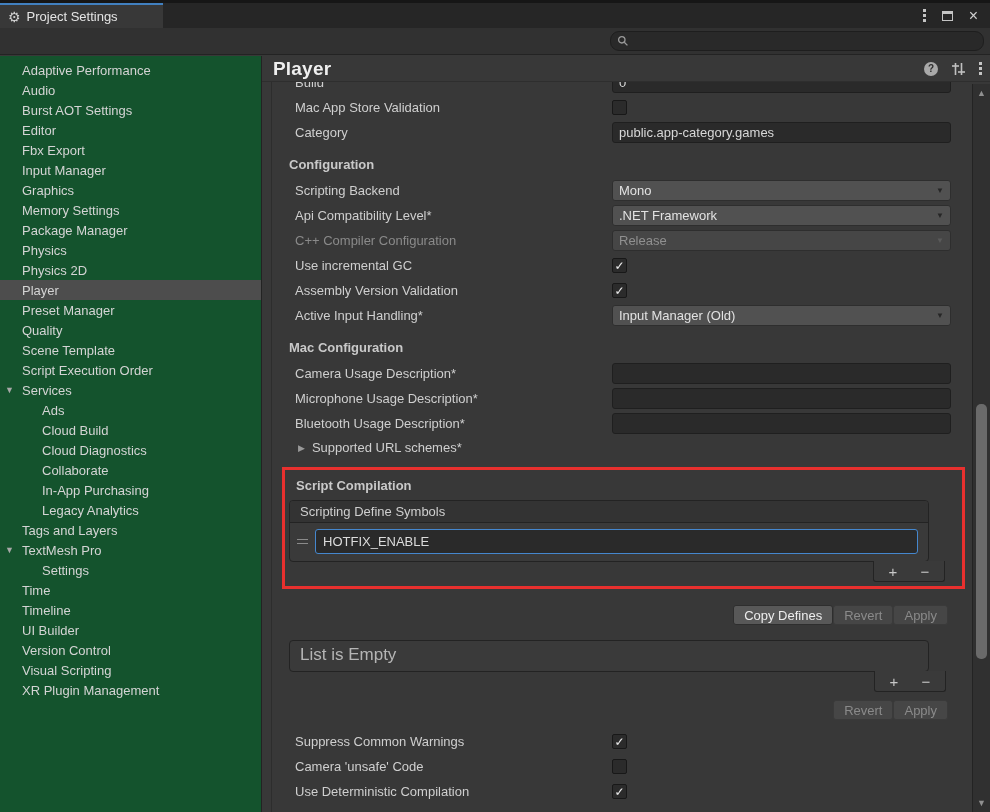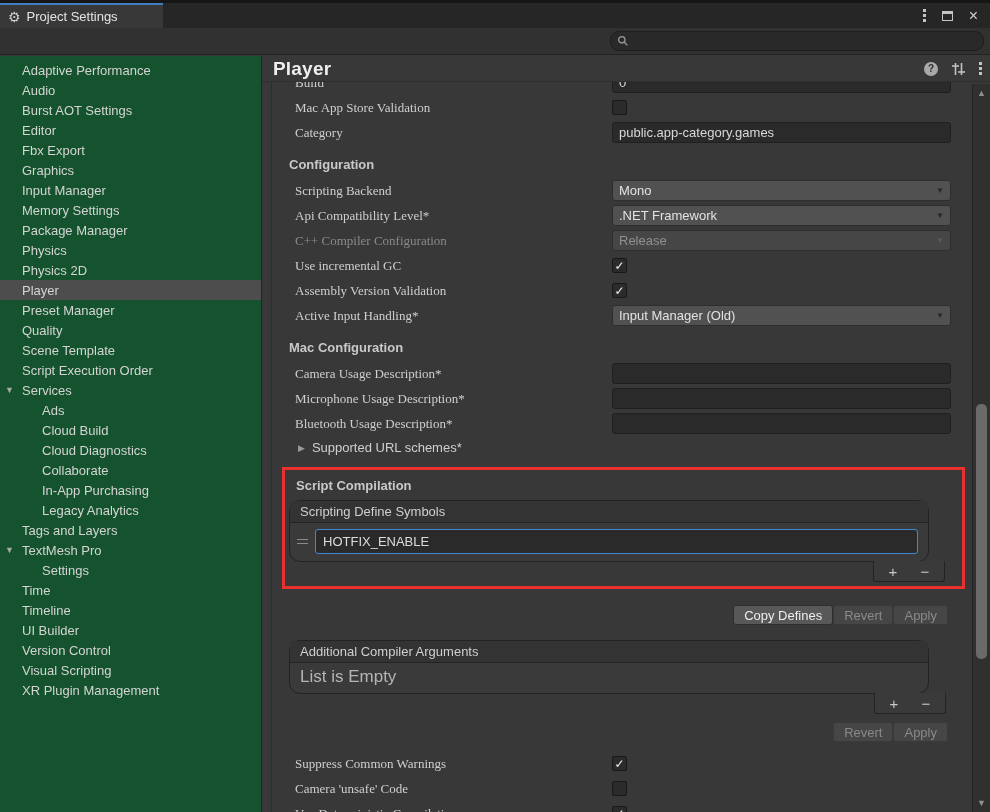--- a/index.html
+++ b/index.html
@@ -41,36 +41,36 @@
   .c-header { height:26px; display:flex; align-items:center; padding:0 8px 0 11px; border-bottom:1px solid #2E2E2E; }
   .c-title { color:#EFEFEF; font-size:19px; font-weight:bold; letter-spacing:.2px; }
   .c-hicons { margin-left:auto; display:flex; align-items:center; gap:13px; }
   .helpdot { width:14px; height:14px; border-radius:50%; background:#A9A9A9; color:#2E2E2E; font-size:10px; font-weight:bold;
     display:flex; align-items:center; justify-content:center; }
   .frame-line { position:absolute; left:9px; top:26px; bottom:0; width:1px; background:#2D2D2D; }
 
   .scrollarea { position:absolute; left:0; top:26px; right:18px; bottom:0; overflow:hidden; }
 
   .row { display:flex; align-items:center; height:21px; margin-bottom:4px; }
-  .lab { width:350px; flex:none; padding-left:33px; font-size:13px; color:#CFCFCF; white-space:nowrap; overflow:hidden;font-family:Liberation Serif, serif; }
+  .lab { width:350px; flex:none; padding-left:33px; font-size:13px; color:#CFCFCF; white-space:nowrap; overflow:hidden; }
   .lab.dis { color:#8A8A8A; }
   .tfield { width:339px; height:21px; background:#2A2A2A; border:1px solid #1F1F1F; border-radius:3px;
     color:#D8D8D8; font-size:13px; font-family:"Liberation Sans",sans-serif; padding:0 6px; outline:none; }
   .drop { width:339px; height:21px; background:#515151; border:1px solid #2E2E2E; border-radius:3px;
     display:flex; align-items:center; padding:0 6px; font-size:13px; color:#E2E2E2; cursor:default; }
   .drop .dd { margin-left:auto; font-size:8px; color:#262626; }
   .drop.dis { background:#464646; color:#909090; } .drop.dis .dd { color:#5A5A5A; }
   .cbx { width:15px; height:15px; background:#2B2B2B; border:1px solid #181818; border-radius:2px;
     display:flex; align-items:center; justify-content:center; font-size:12px; color:#ECECEC; line-height:1; }
   .sec { font-size:13px; font-weight:bold; color:#C9C9C9; padding-left:27px; margin:14px 0 8px; }
   .fold { display:flex; align-items:center; height:19px; margin-bottom:2px; }
   .fold .fr { font-size:9px; color:#999; padding-left:36px; margin-right:7px; }
   .fold .flab { font-size:13px; color:#CFCFCF; }
 
-  .uibox { margin-left:27px; width:640px; border:1px solid #232323; border-radius:11px; background:#3A3A3A; }
+  .uibox { margin-left:27px; width:640px; border:1px solid #232323; border-radius:4px; background:#3A3A3A; }
   .bhead { height:22px; background:#333333; border-bottom:1px solid #232323; border-radius:3px 3px 0 0;
     display:flex; align-items:center; padding:0 10px; font-size:13px; color:#CFCFCF; }
   .bbody { padding:4px 0 5px; }
   .emptylab { padding:4px 10px 6px; font-size:17px; color:#B5B5B5; }
   .sym-row { display:flex; align-items:center; padding:2px 10px 2px 0; }
   .dragh { width:25px; flex:none; display:flex; flex-direction:column; gap:3px; align-items:center; }
   .dragh i { display:block; width:11px; height:1px; background:#8A8A8A; }
   .sym-input { flex:1; height:25px; background:#2A2A2A; border:1px solid #4587CE; border-radius:3px;
     color:#DCDCDC; font-size:13px; font-family:"Liberation Sans",sans-serif; padding:0 7px; outline:none; }
   .bfoot { width:72px; height:21px; margin:-1px 26px 0 auto; background:#3A3A3A; border:1px solid #232323; border-top:none;
@@ -140,24 +140,24 @@
       <div class="sn">
           <span class="sl">Burst AOT Settings</span>
         </div>
       <div class="sn">
           <span class="sl">Editor</span>
         </div>
       <div class="sn">
           <span class="sl">Fbx Export</span>
         </div>
       <div class="sn">
+          <span class="sl">Input Manager</span>
+        </div>
+      <div class="sn">
           <span class="sl">Graphics</span>
-        </div>
-      <div class="sn">
-          <span class="sl">Input Manager</span>
         </div>
       <div class="sn">
           <span class="sl">Memory Settings</span>
         </div>
       <div class="sn">
           <span class="sl">Package Manager</span>
         </div>
       <div class="sn">
           <span class="sl">Physics</span>
         </div>
@@ -346,23 +346,20 @@
           </div>
         </div>
 
         <div class="btnrow">
           <div class="btn">Copy Defines</div>
           <div class="btn dis">Revert</div>
           <div class="btn dis">Apply</div>
         </div>
 
         <div class="uibox" style="margin-top:15px">
-          <div class="bhead">
-            <span>Additional Compiler Arguments</span>
-          </div>
           <div class="emptylab">List is Empty</div>
         </div>
         <div class="bfoot">
           <span class="fb">+</span>
           <span class="fb">−</span>
         </div>
         <div class="btnrow">
           <div class="btn dis">Revert</div>
           <div class="btn dis">Apply</div>
         </div>

